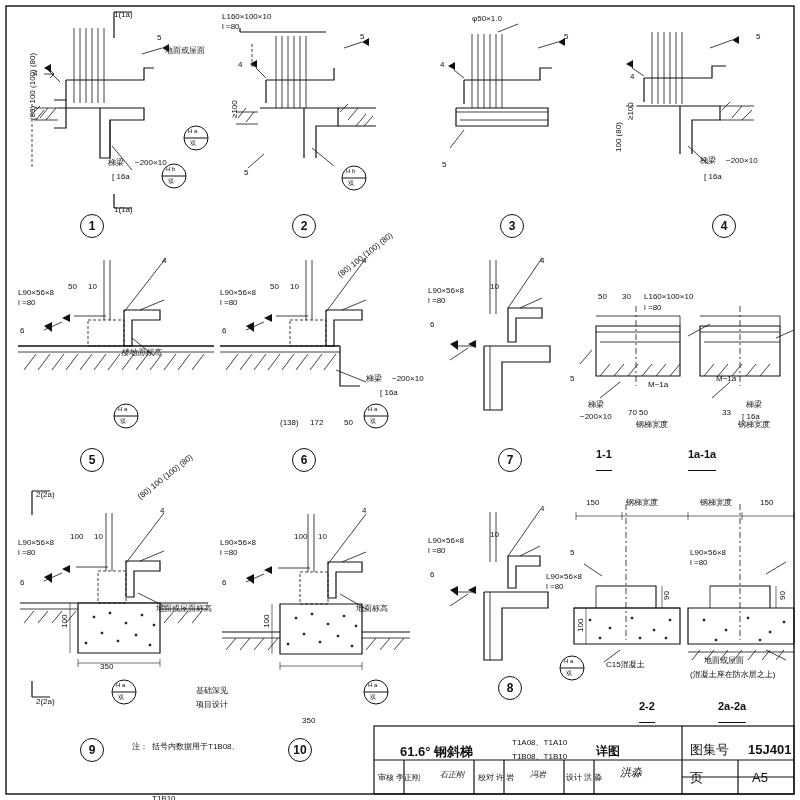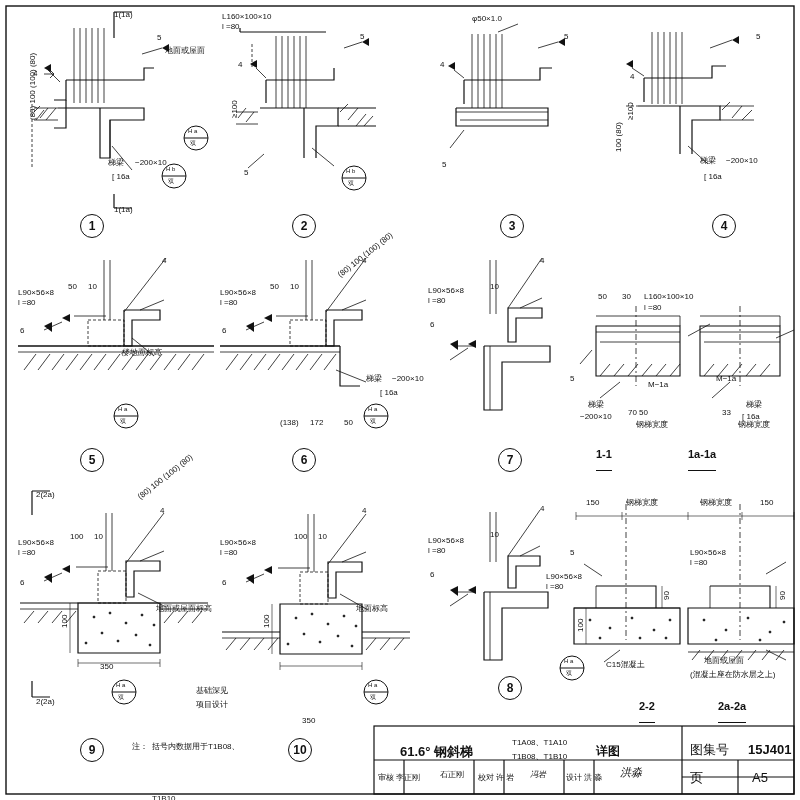--- a/index.html
+++ b/index.html
@@ -536,19 +536,19 @@
   <div class="txt" style="left:512px;top:752px;">T1B08、T1B10</div>
   <div class="txt lg" style="left:596px;top:745px;font-size:12px;">详图</div>
   <div class="txt md" style="left:690px;top:744px;">图集号</div>
   <div class="txt lg" style="left:748px;top:743px;font-size:13px;">15J401</div>
   <div class="txt" style="left:378px;top:773px;">审核</div>
   <div class="txt" style="left:396px;top:773px;">李正刚</div>
   <div class="txt" style="left:478px;top:773px;">校对</div>
   <div class="txt" style="left:496px;top:773px;">许 岩</div>
   <div class="txt" style="left:566px;top:773px;">设计</div>
   <div class="txt" style="left:584px;top:773px;">洪 淼</div>
-  <div class="txt" style="left:440px;top:770px;text-align:right;">石正刚</div>
+  <div class="txt" style="left:440px;top:770px;font-style:italic;text-align:right;">石正刚</div>
   <div class="txt" style="left:530px;top:770px;font-style:italic;">冯岩</div>
   <div class="txt" style="left:620px;top:768px;font-style:italic;font-size:11px;">洪淼</div>
   <div class="txt md" style="left:690px;top:772px;">页</div>
   <div class="txt md" style="left:752px;top:772px;">A5</div>
 
 </div>
 
 </body></html>

